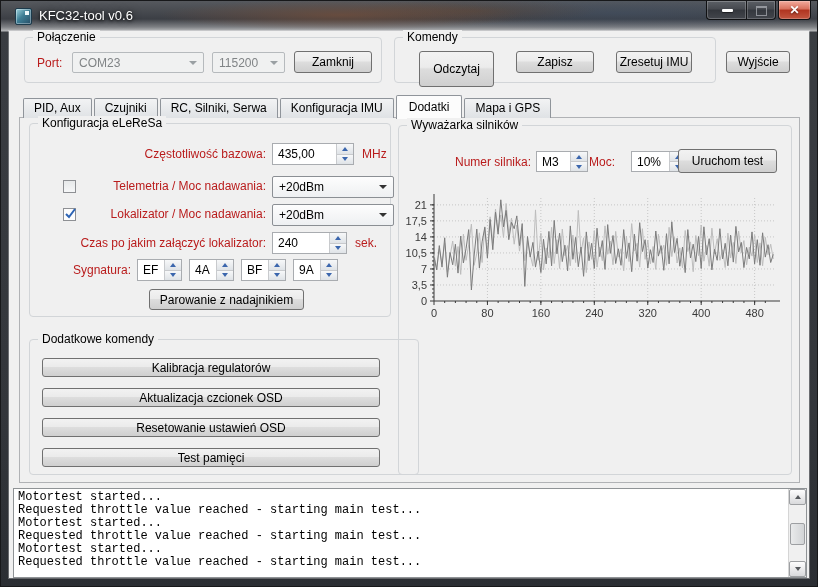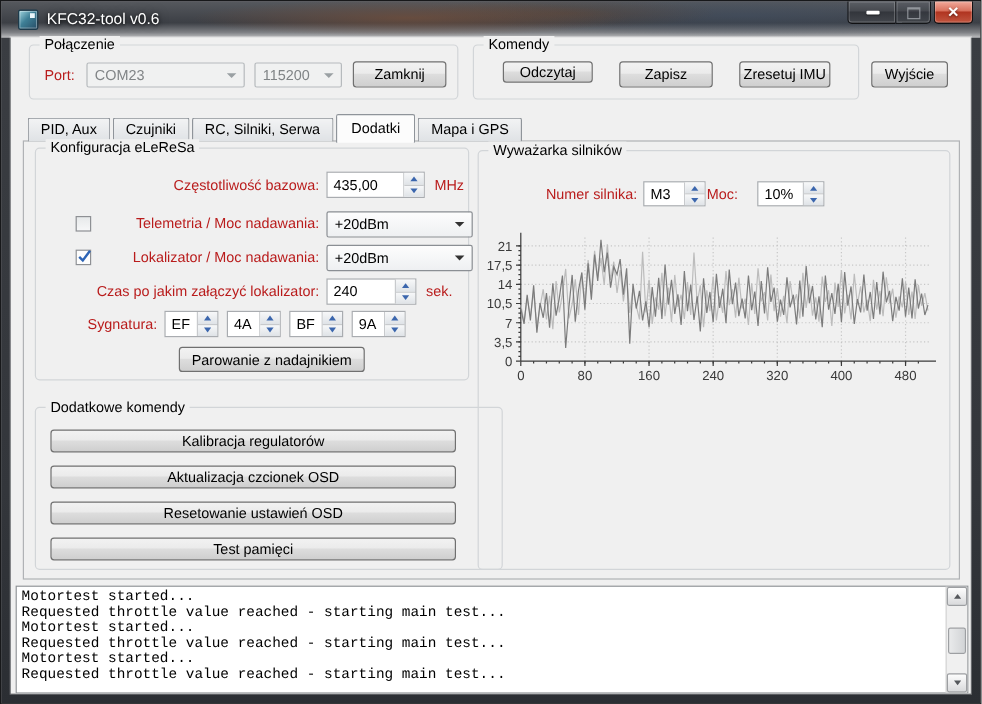--- a/index.html
+++ b/index.html
@@ -111,29 +111,30 @@
     </div>
     <div class="combo disabled" style="left:203px;top:21px;width:73px;height:21px;">
       <span>115200</span>
       <span class="arr"></span>
     </div>
     <div class="btn" style="left:285px;top:20px;width:78px;height:22px;">Zamknij</div>
 
     <div class="group" style="left:385px;top:6px;width:322px;height:46px;">
       <span class="glabel">Komendy</span>
     </div>
-    <div class="btn" style="left:410px;top:20px;width:75px;height:18px;text-align:center;">Odczytaj</div>
+    <div class="btn" style="left:410px;top:20px;width:75px;height:36px;text-align:center;">Odczytaj</div>
     <div class="btn" style="left:507px;top:20px;width:78px;height:22px;">Zapisz</div>
     <div class="btn" style="left:607px;top:20px;width:76px;height:22px;">Zresetuj IMU</div>
     <div class="btn" style="left:717px;top:20px;width:64px;height:22px;">Wyjście</div>
 
     <div class="tabstrip">
       <div class="tab">PID, Aux</div>
       <div class="tab">Czujniki</div>
       <div class="tab">RC, Silniki, Serwa</div>
+      <div class="tab">Konfiguracja IMU</div>
       <div class="tab on">Dodatki</div>
       <div class="tab">Mapa i GPS</div>
     </div>
 
     <div class="pane"></div>
 
     <div class="group" style="left:20px;top:92px;width:362px;height:194px;z-index:5;">
       <span class="glabel">Konfiguracja eLeReSa</span>
     </div>
     <div class="lbl" style="left:40px;top:116px;width:217px;text-align:right;z-index:6;">Częstotliwość bazowa:</div>
@@ -259,20 +260,21 @@
       <span class="val">10%</span>
       <span class="sb">
           <div>
             <i class="tri-up"></i>
           </div>
           <div>
             <i class="tri-dn"></i>
           </div>
         </span>
     </div>
+    <div class="btn" style="left:669px;top:118px;width:99px;height:24px;z-index:6;">Uruchom test</div>
 
     <div class="chart-box" style="z-index:6;">
       <svg viewBox="0 0 385 132">
           <line class="grid" x1="84.4375" y1="12" x2="84.4375" y2="115"></line>
           <line class="grid" x1="137.875" y1="12" x2="137.875" y2="115"></line>
           <line class="grid" x1="191.3125" y1="12" x2="191.3125" y2="115"></line>
           <line class="grid" x1="244.75" y1="12" x2="244.75" y2="115"></line>
           <line class="grid" x1="298.1875" y1="12" x2="298.1875" y2="115"></line>
           <line class="grid" x1="351.625" y1="12" x2="351.625" y2="115"></line>
           <line class="grid" x1="31" y1="98.97777777777777" x2="373" y2="98.97777777777777"></line>

